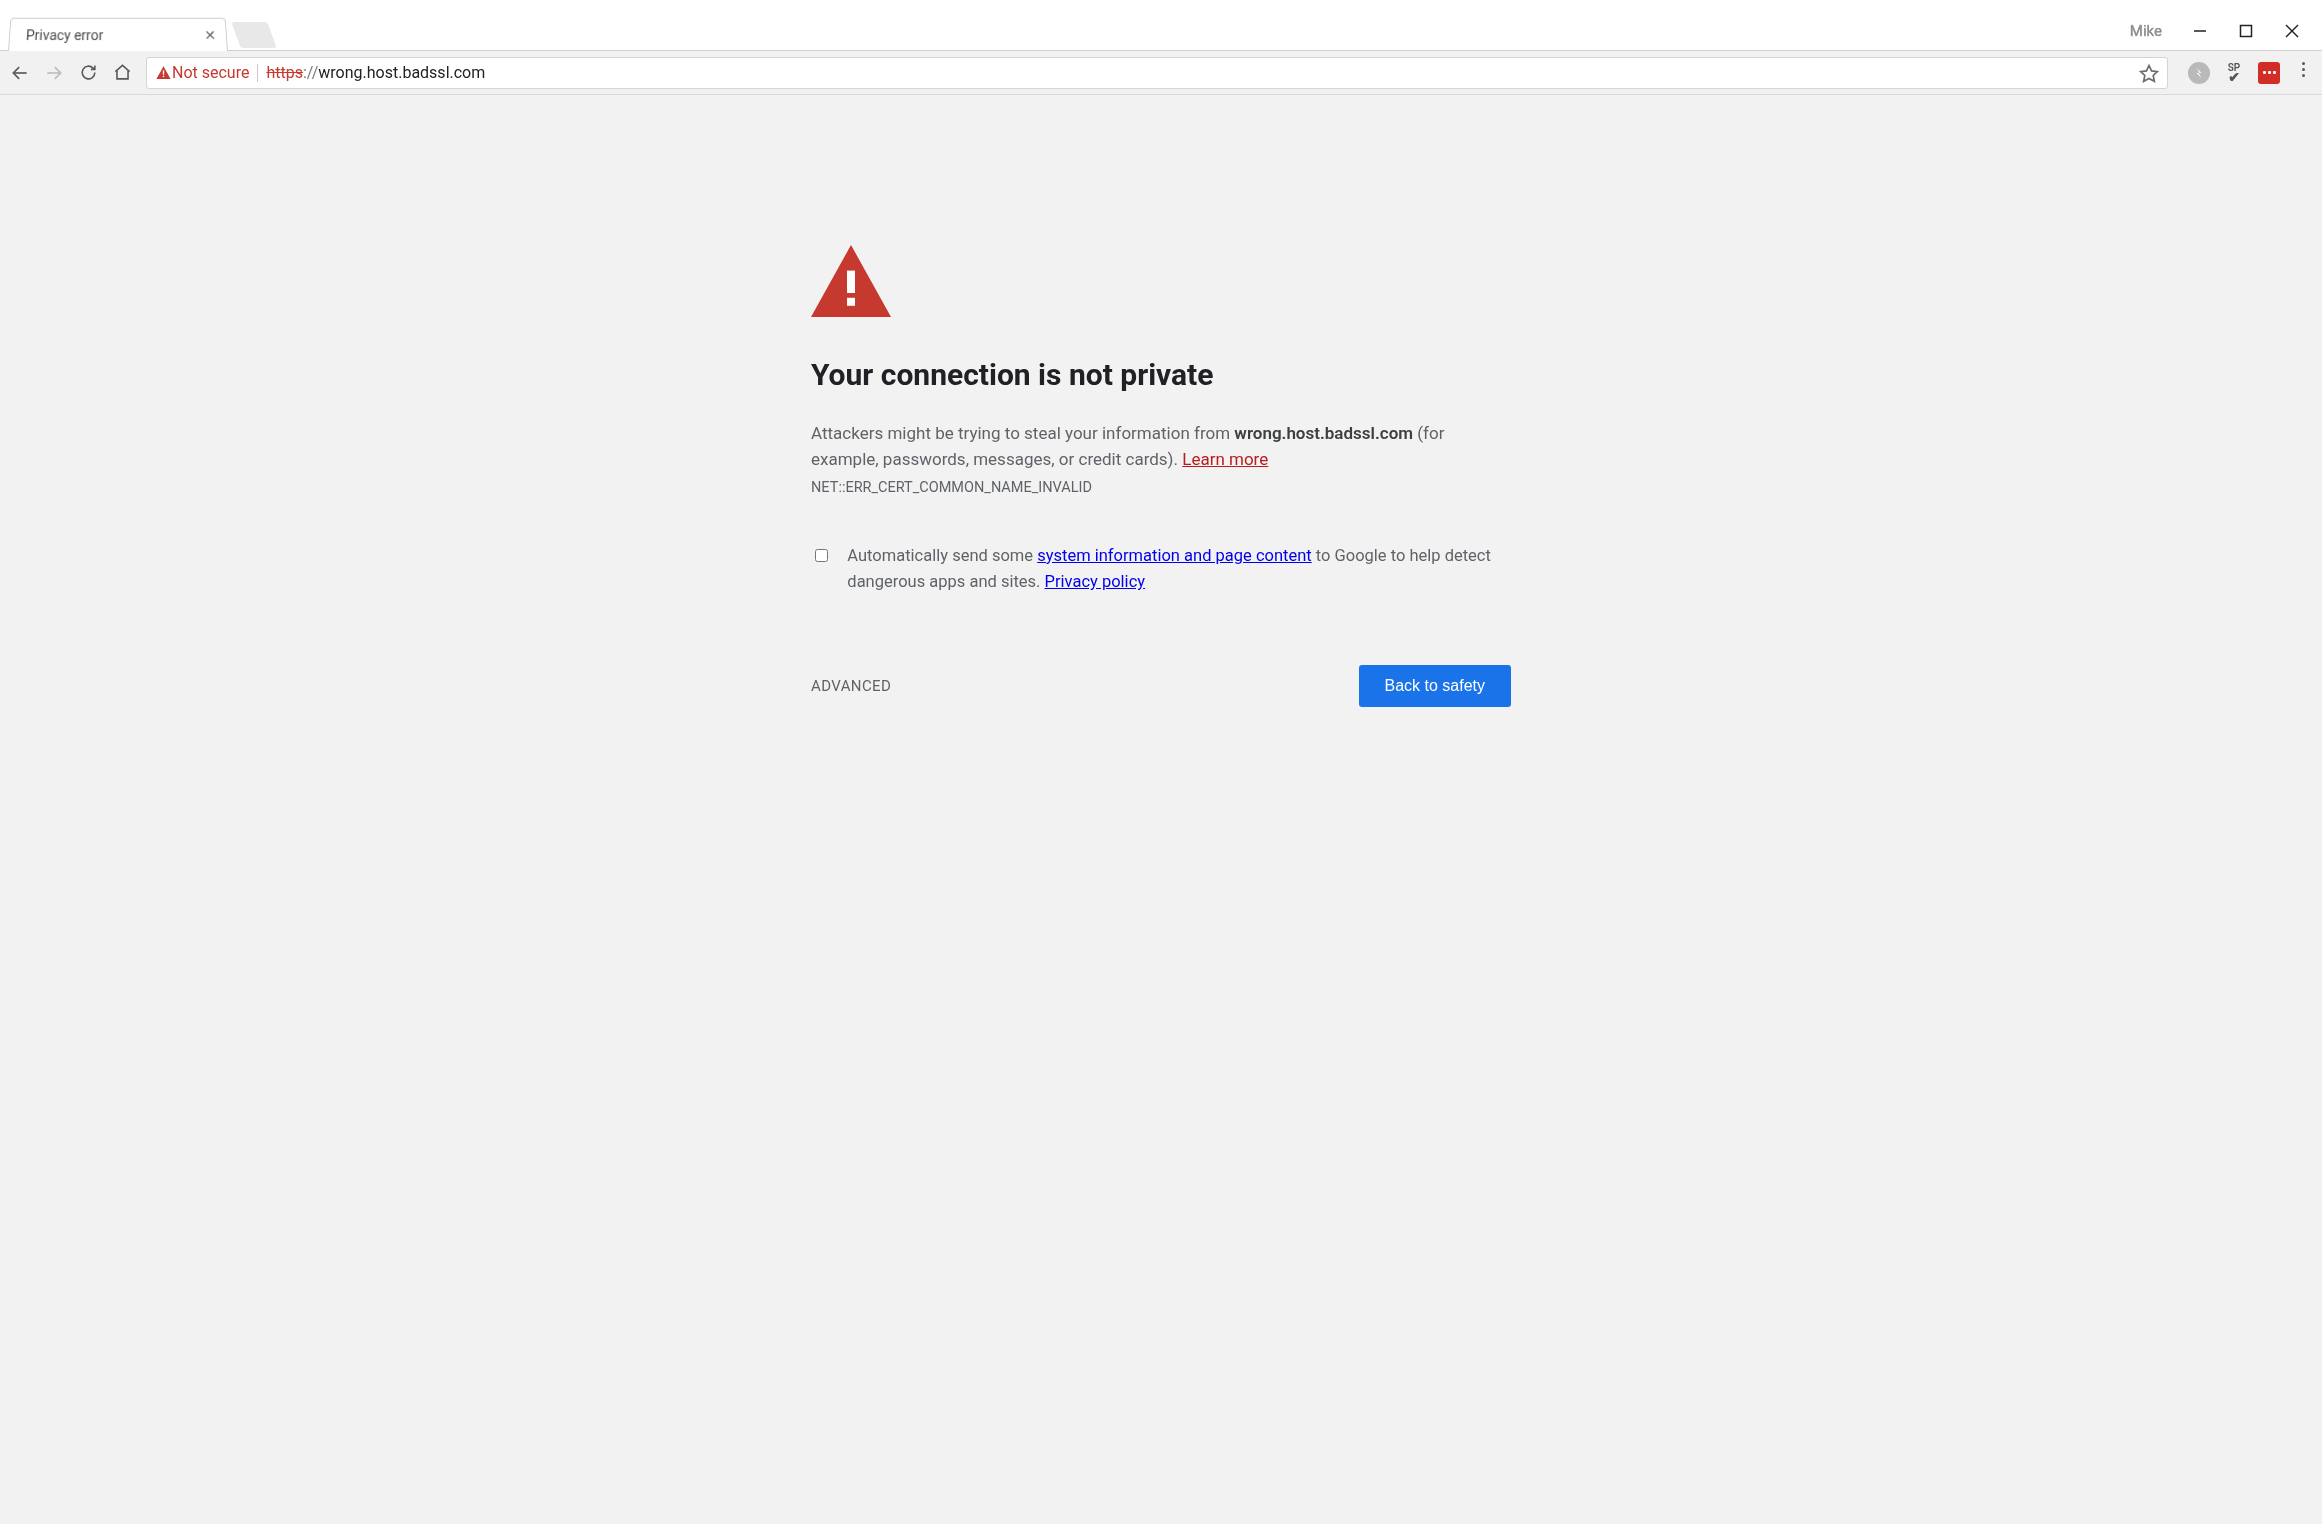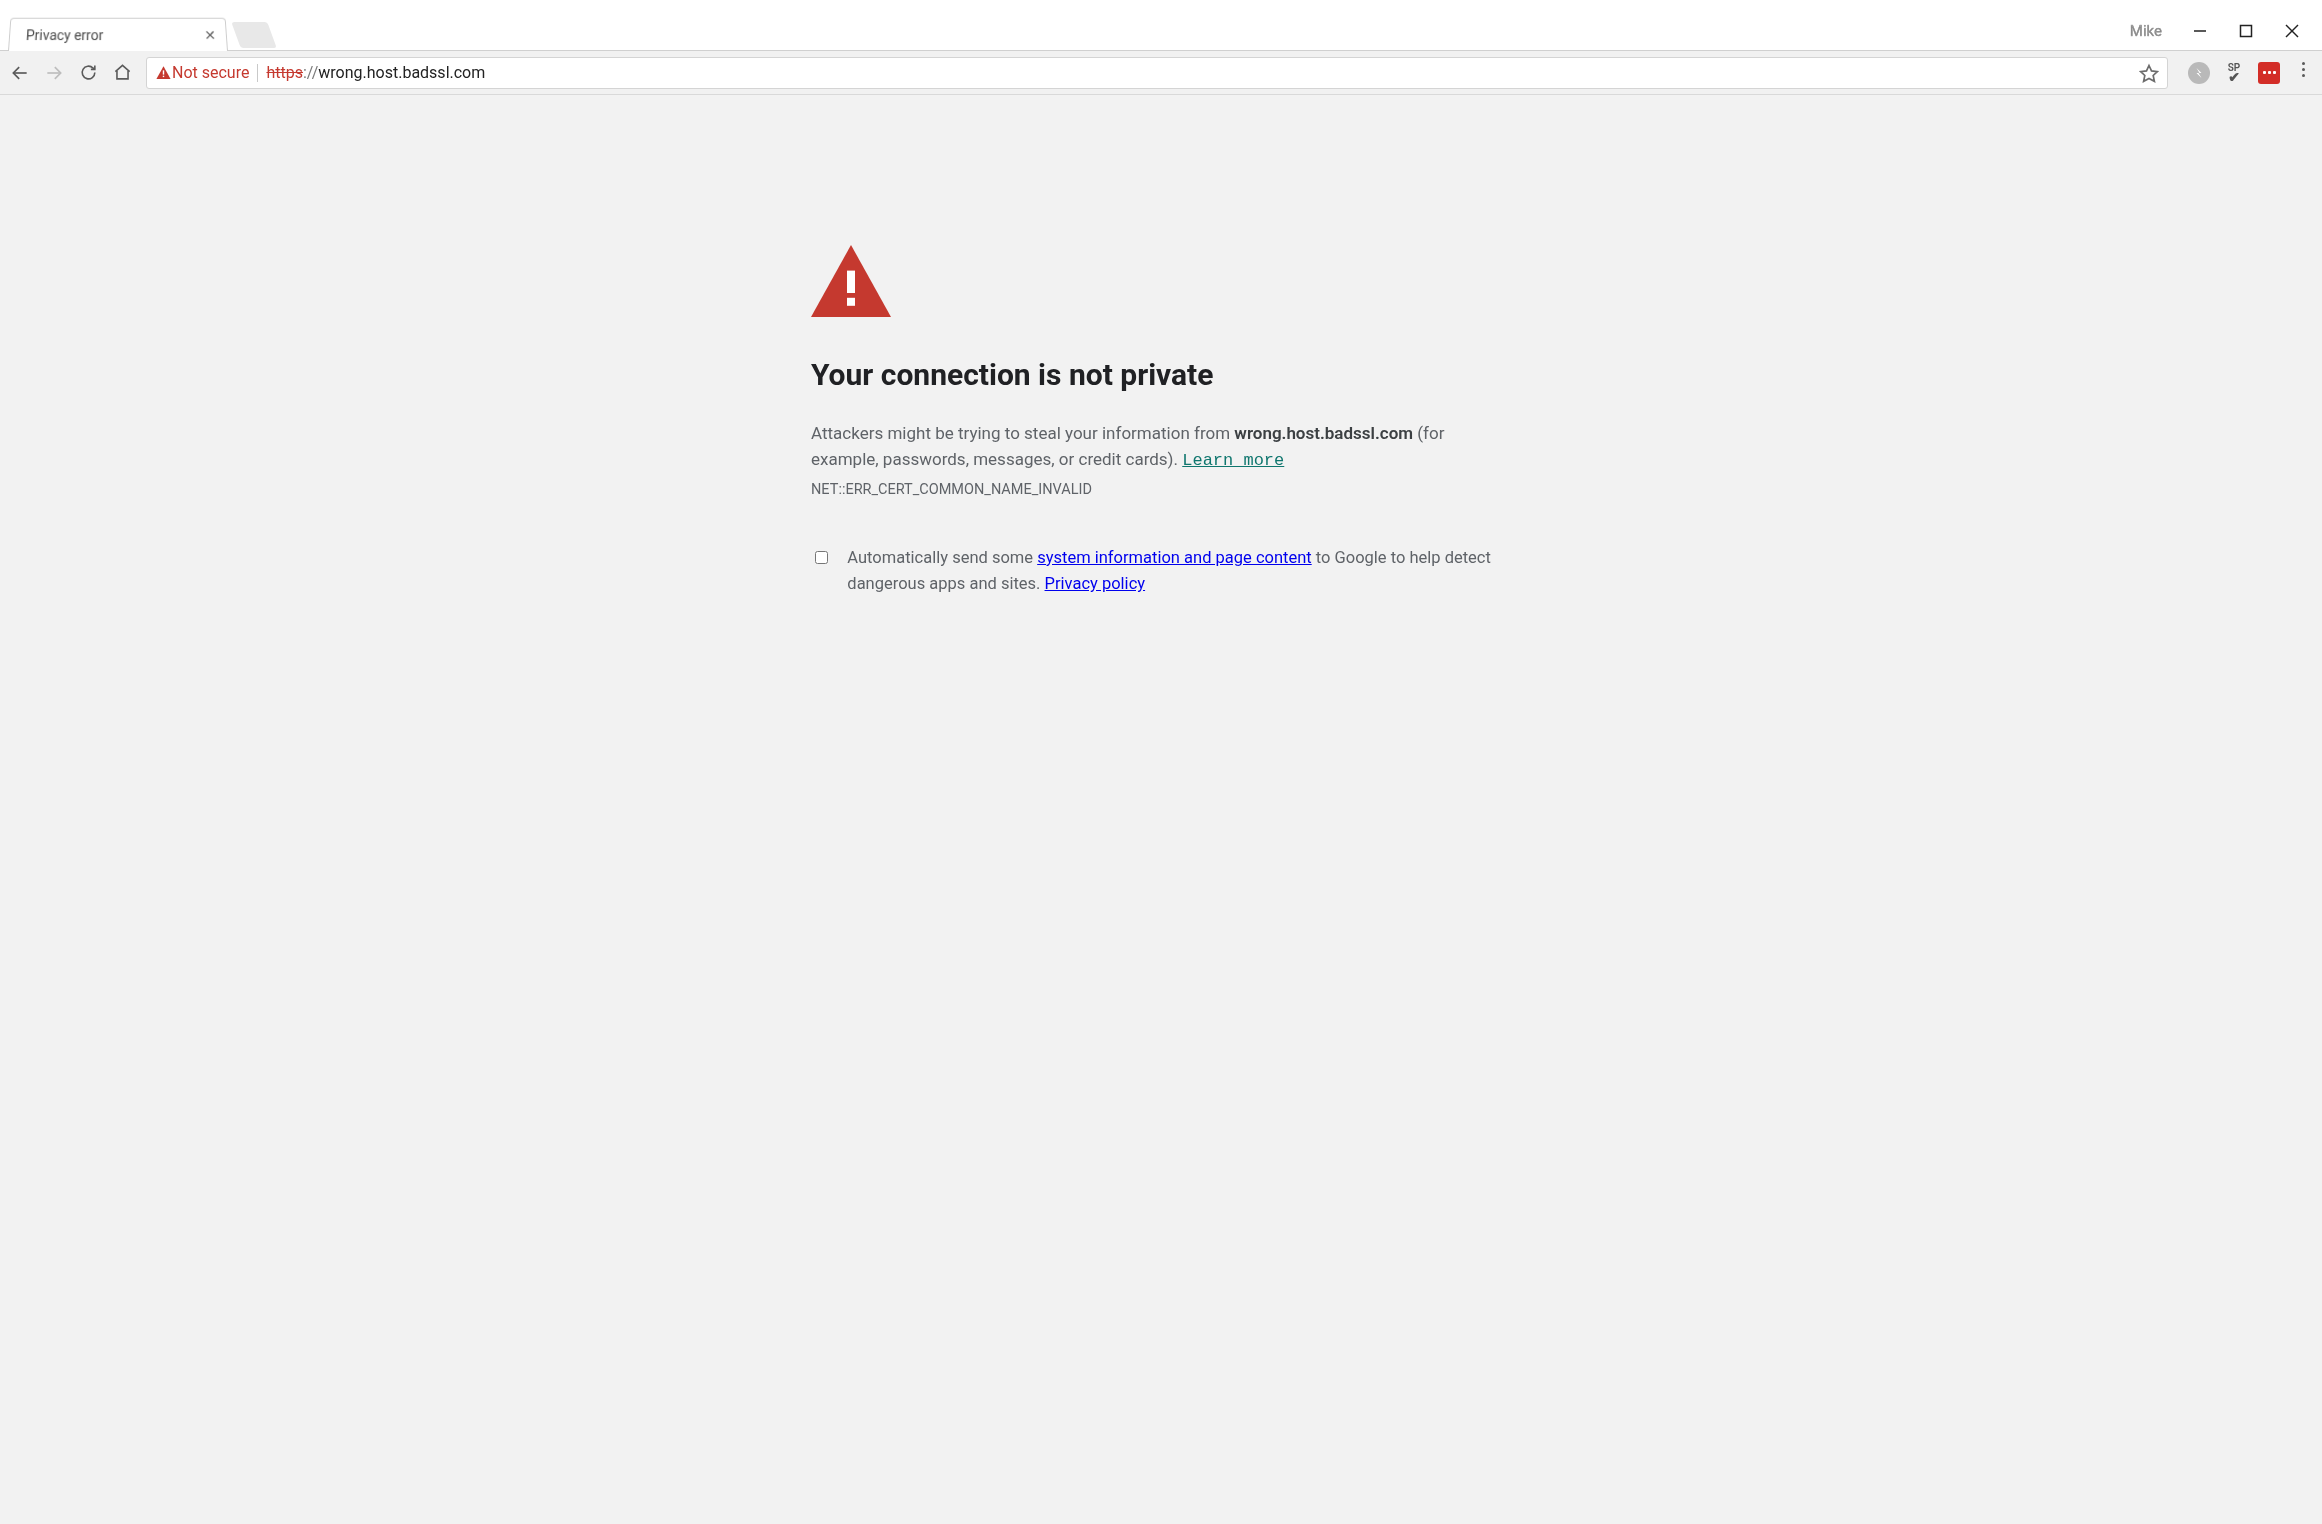--- a/index.html
+++ b/index.html
@@ -173,21 +173,21 @@
     color: var(--heading);
     margin: 0 0 28px 0;
   }
   .para {
     font-size: 17px;
     line-height: 1.55;
     color: #5f6368;
     margin: 0 0 6px 0;
   }
   .para .host-bold { font-weight:600; color:#3c4043;}
-  .para a.inline-link { color:#0f766e; text-decoration: underline; font-family: Liberation Mono, monospace; }
+  .para a.inline-link { color:#b91c1c; text-decoration: underline; }
   .errcode {
     font-size: 14.5px;
     color:#5f6368;
     margin-top: 6px;
   }
 
   .optin {
     display:flex;
     align-items:flex-start;
     gap: 16px;
@@ -339,15 +339,19 @@
 
     <div class="errcode">NET::ERR_CERT_COMMON_NAME_INVALID</div>
 
     <div class="optin">
       <input type="checkbox" style="">
       <div>
         <span>Automatically send some </span><a href="#" class="inline-link">system information and page content</a><span> to Google to help detect dangerous apps and sites. </span><a href="#" class="inline-link">Privacy policy</a>
       </div>
     </div>
 
+    <div class="actions">
+      <span class="advanced">ADVANCED</span>
+      <button class="primary-btn">Back to safety</button>
+    </div>
 
   </div>
 </div>
 
 </body></html>

